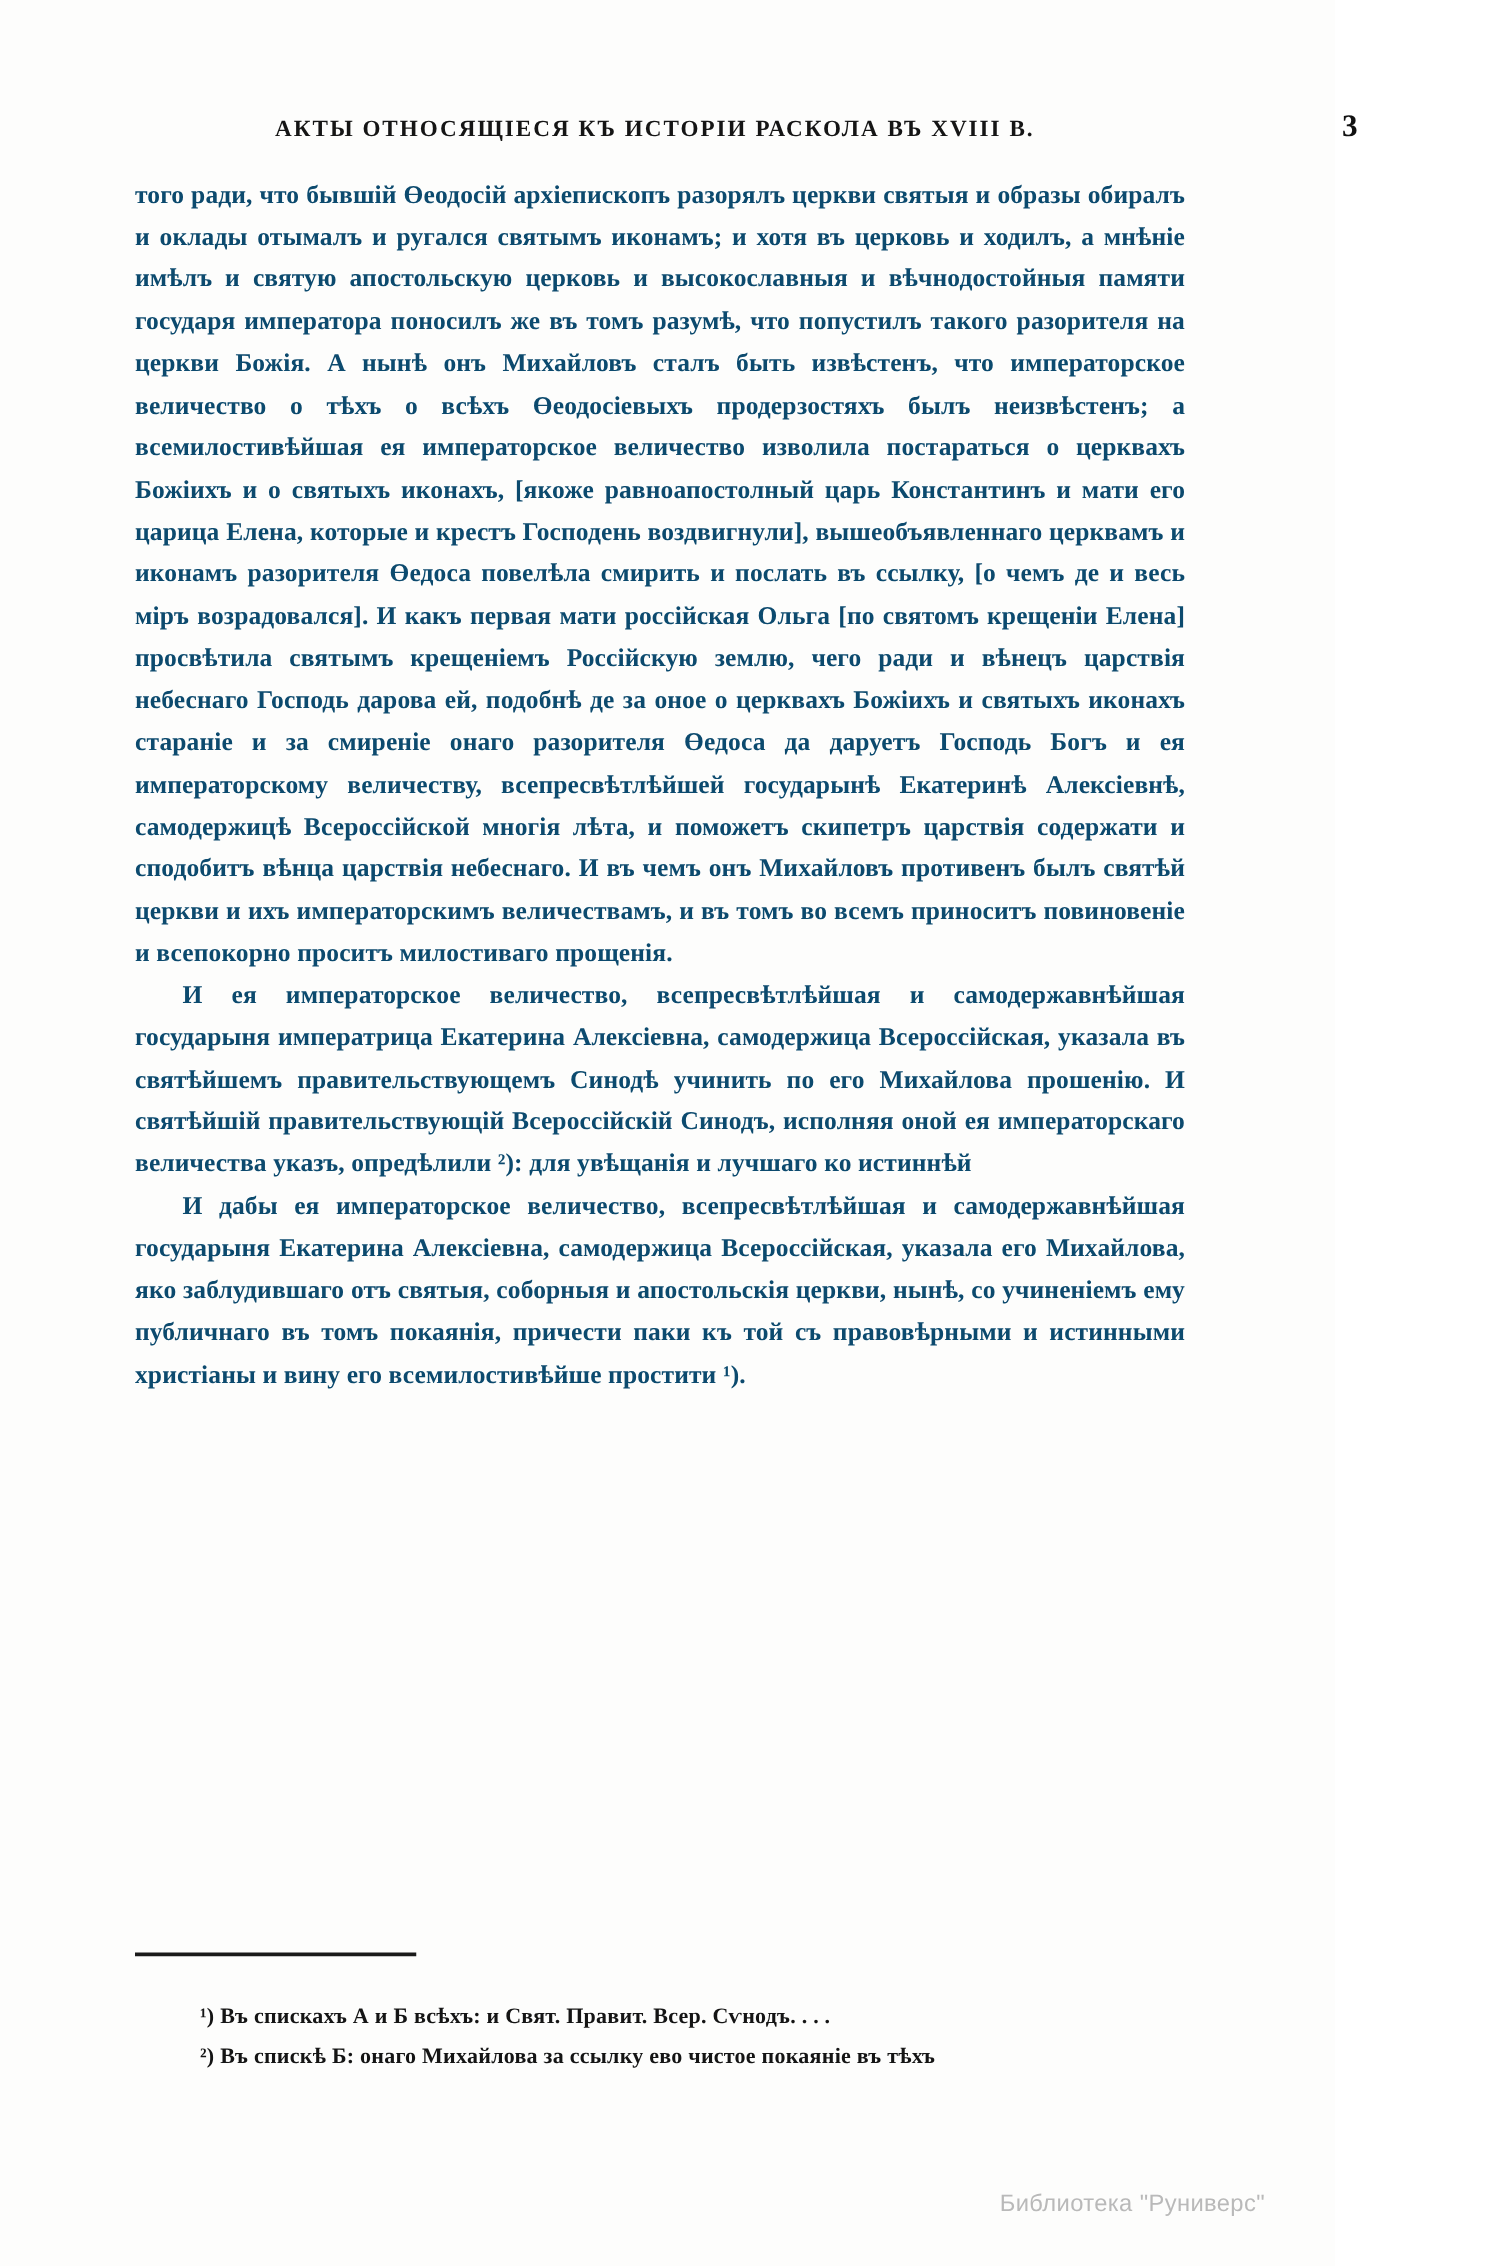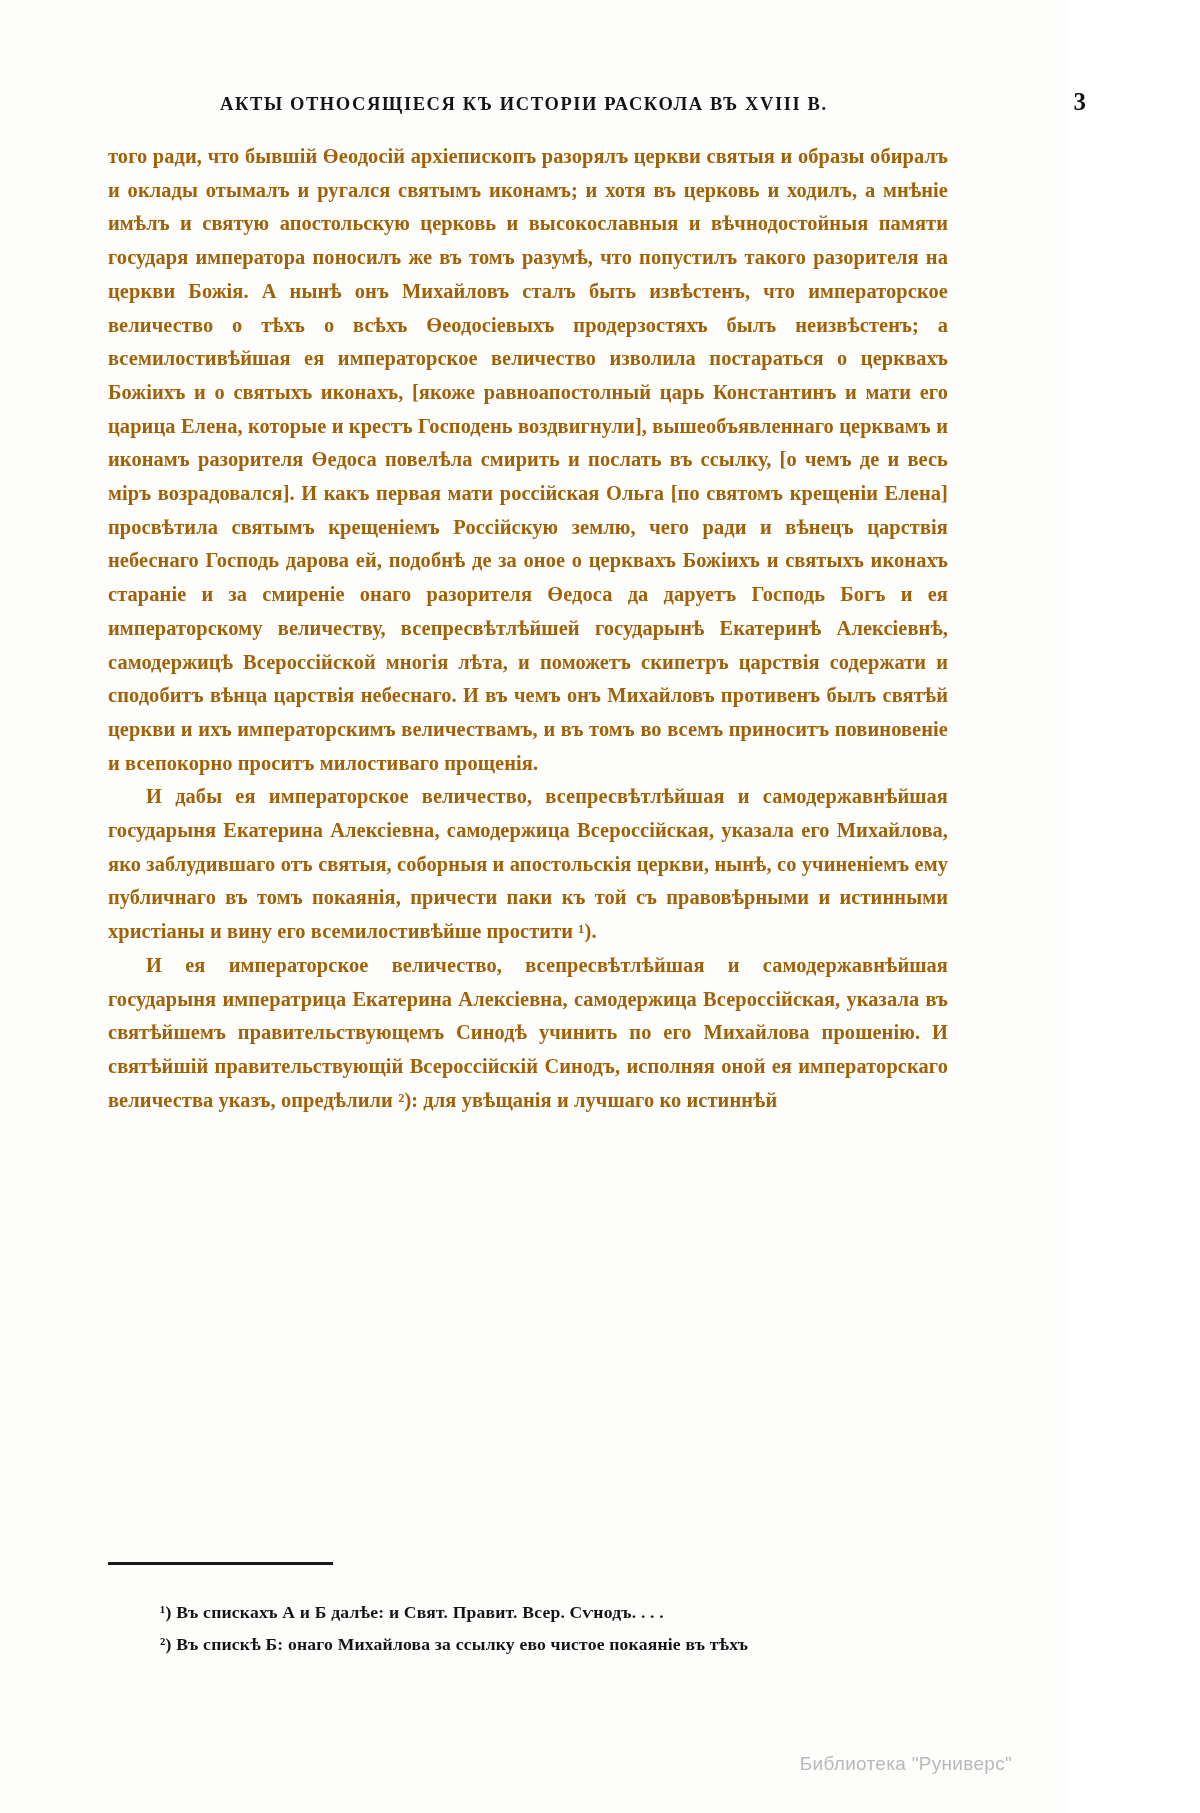--- a/index.html
+++ b/index.html
@@ -50,21 +50,21 @@
     left: 108px;
     top: 140px;
     width: 840px;
   }
   .para {
     margin: 0 0 0 0;
     font-size: 20.4px;
     line-height: 33.7px;
     text-align: justify;
     text-justify: inter-word;
-    color: #a16207;
+    color: #0c4a6e;
     font-weight: 600;
     letter-spacing: 0.1px;
   }
   .para + .para {
     text-indent: 38px;
   }
   .footnote-rule {
     position: absolute;
     left: 108px;
     top: 1562px;
@@ -102,26 +102,26 @@
 
 <div class="page">
 
   <div class="header">
     <div class="running-title">АКТЫ ОТНОСЯЩІЕСЯ КЪ ИСТОРІИ РАСКОЛА ВЪ XVIII В.</div>
     <div class="page-number">3</div>
   </div>
 
   <div class="body-block">
     <p class="para">того ради, что бывшій Өеодосій архіепископъ разорялъ церкви святыя и образы обиралъ и оклады отымалъ и ругался святымъ иконамъ; и хотя въ церковь и ходилъ, а мнѣніе имѣлъ и святую апостольскую церковь и высокославныя и вѣчнодостойныя памяти государя императора поносилъ же въ томъ разумѣ, что попустилъ такого разорителя на церкви Божія. А нынѣ онъ Михайловъ сталъ быть извѣстенъ, что императорское величество о тѣхъ о всѣхъ Өеодосіевыхъ продерзостяхъ былъ неизвѣстенъ; а всемилостивѣйшая ея императорское величество изволила постараться о церквахъ Божіихъ и о святыхъ иконахъ, [якоже равноапостолный царь Константинъ и мати его царица Елена, которые и крестъ Господень воздвигнули], вышеобъявленнаго церквамъ и иконамъ разорителя Өедоса повелѣла смирить и послать въ ссылку, [о чемъ де и весь міръ возрадовался]. И какъ первая мати россійская Ольга [по святомъ крещеніи Елена] просвѣтила святымъ крещеніемъ Россійскую землю, чего ради и вѣнецъ царствія небеснаго Господь дарова ей, подобнѣ де за оное о церквахъ Божіихъ и святыхъ иконахъ стараніе и за смиреніе онаго разорителя Өедоса да даруетъ Господь Богъ и ея императорскому величеству, всепресвѣтлѣйшей государынѣ Екатеринѣ Алексіевнѣ, самодержицѣ Всероссійской многія лѣта, и поможетъ скипетръ царствія содержати и сподобитъ вѣнца царствія небеснаго. И въ чемъ онъ Михайловъ противенъ былъ святѣй церкви и ихъ императорскимъ величествамъ, и въ томъ во всемъ приноситъ повиновеніе и всепокорно проситъ милостиваго прощенія.</p>
+    <p class="para">И ея императорское величество, всепресвѣтлѣйшая и самодержавнѣйшая государыня императрица Екатерина Алексіевна, самодержица Всероссійская, указала въ святѣйшемъ правительствующемъ Синодѣ учинить по его Михайлова прошенію. И святѣйшій правительствующій Всероссійскій Синодъ, исполняя оной ея императорскаго величества указъ, опредѣлили ²): для увѣщанія и лучшаго ко истиннѣй</p>
     <p class="para">И дабы ея императорское величество, всепресвѣтлѣйшая и самодержавнѣйшая государыня Екатерина Алексіевна, самодержица Всероссійская, указала его Михайлова, яко заблудившаго отъ святыя, соборныя и апостольскія церкви, нынѣ, со учиненіемъ ему публичнаго въ томъ покаянія, причести паки къ той съ правовѣрными и истинными христіаны и вину его всемилостивѣйше простити ¹).</p>
-    <p class="para">И ея императорское величество, всепресвѣтлѣйшая и самодержавнѣйшая государыня императрица Екатерина Алексіевна, самодержица Всероссійская, указала въ святѣйшемъ правительствующемъ Синодѣ учинить по его Михайлова прошенію. И святѣйшій правительствующій Всероссійскій Синодъ, исполняя оной ея императорскаго величества указъ, опредѣлили ²): для увѣщанія и лучшаго ко истиннѣй</p>
   </div>
 
   <div class="footnote-rule"></div>
 
   <div class="footnotes">
-    <div class="footnote">¹) Въ спискахъ А и Б далѣе: и Свят. Правит. Всер. Сѵнодъ. . . .</div>
+    <div class="footnote">¹) Въ спискахъ А и Б всѣхъ: и Свят. Правит. Всер. Сѵнодъ. . . .</div>
     <div class="footnote">²) Въ спискѣ Б: онаго Михайлова за ссылку ево чистое покаяніе въ тѣхъ</div>
   </div>
 
   <div class="watermark">Библиотека "Руниверс"</div>
 
 </div>
 
 </body></html>

